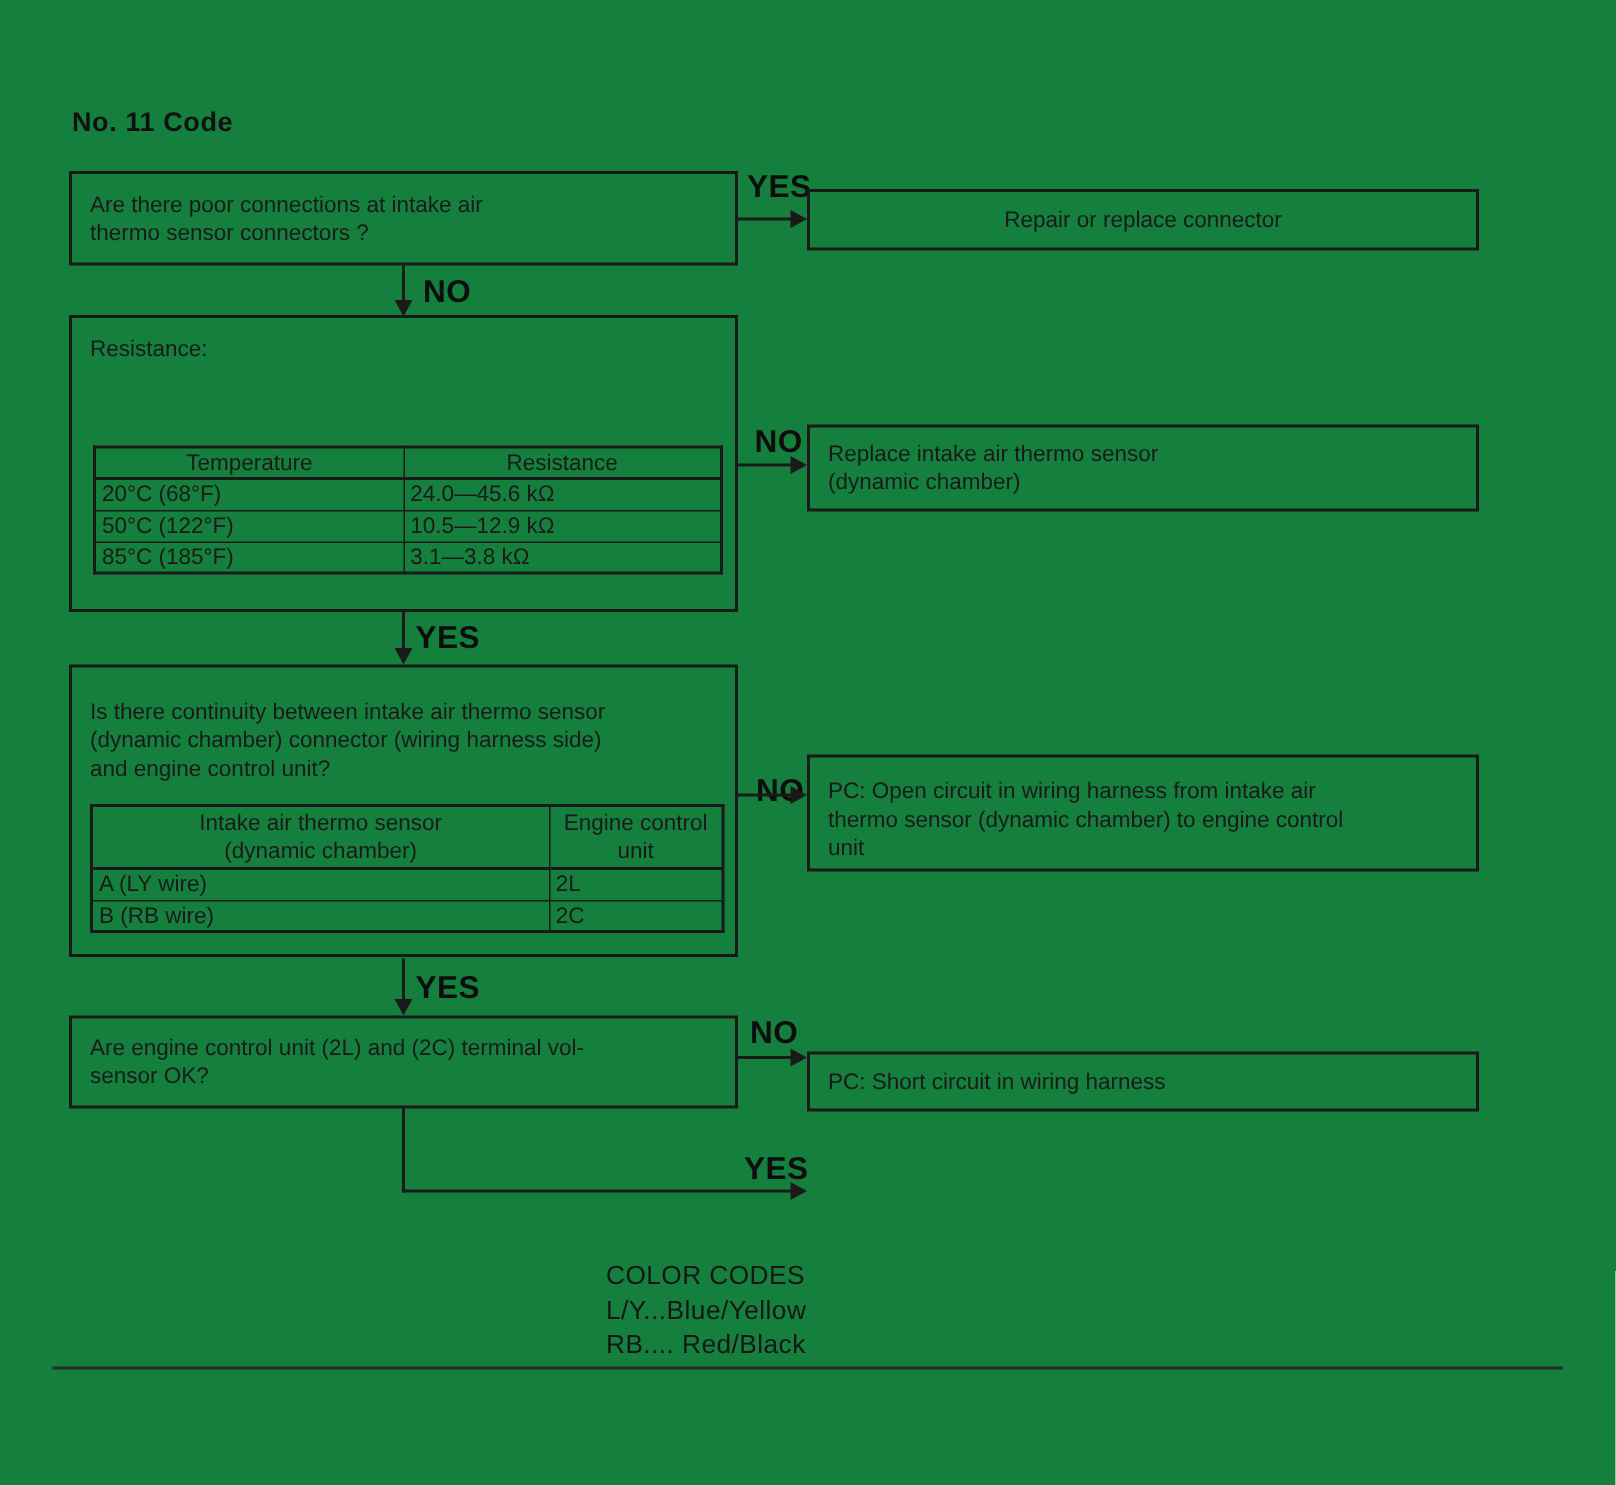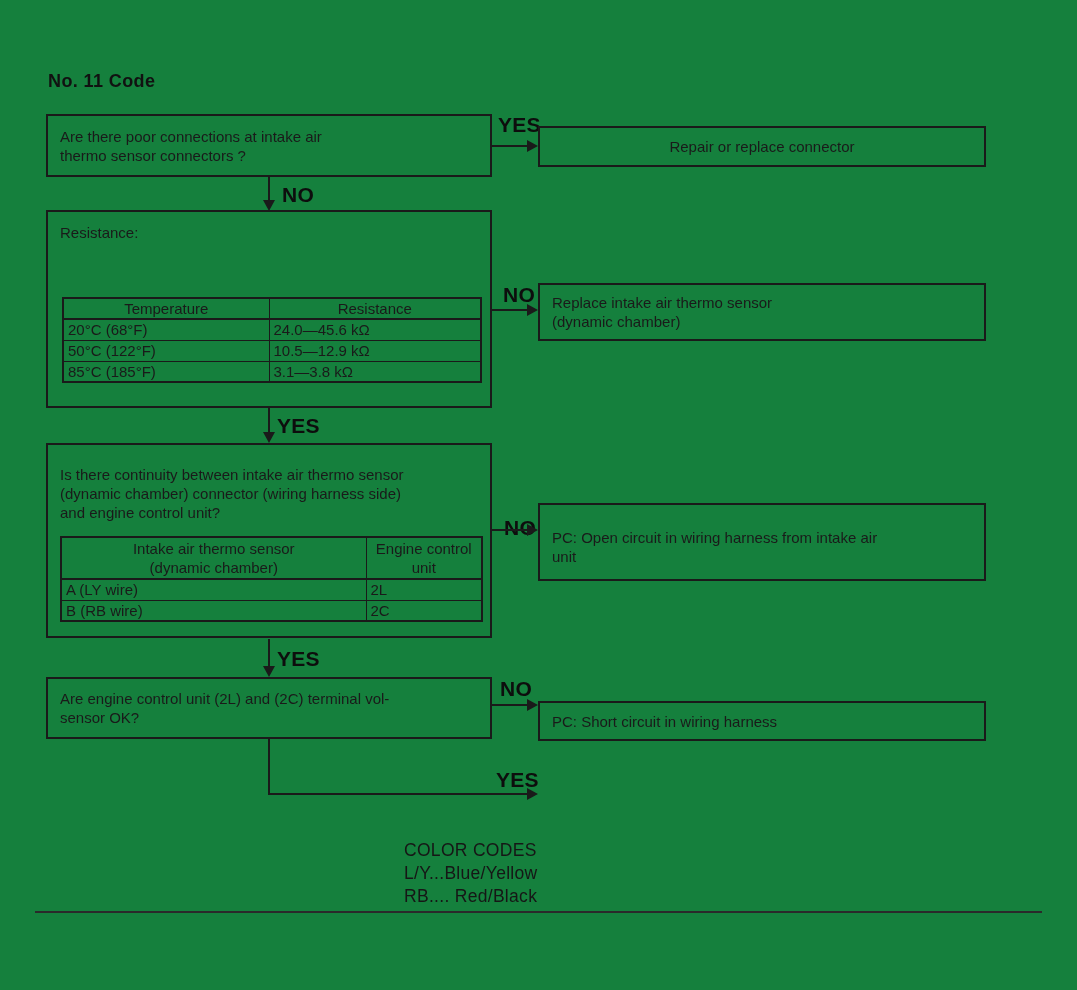--- a/index.html
+++ b/index.html
@@ -153,20 +153,21 @@
         <td>2C</td>
       </tr>
     </tbody>
   </table>
 
   <span class="lbl" style="left:504px;top:516px;">NO</span>
   <div class="hline" style="left:490px;top:529px;width:38px;"></div>
   <div class="arr-right" style="left:527px;top:524px;"></div>
   <div class="box abox" style="top:503px;height:78px;justify-content:center;padding-top:9px;">
     <div class="bl">PC: Open circuit in wiring harness from intake air</div>
+    <div class="bl">thermo sensor (dynamic chamber) to engine control</div>
     <div class="bl">unit</div>
   </div>
 
   <span class="lbl" style="left:277px;top:647px;">YES</span>
   <div class="vline" style="left:268px;top:639px;height:29px;"></div>
   <div class="arr-down" style="left:263px;top:666px;"></div>
 
   <div class="box qbox" style="top:677px;height:62px;padding-top:10px;">
     <div class="bl">Are engine control unit (2L) and (2C) terminal vol-</div>
     <div class="bl">sensor OK?</div>

